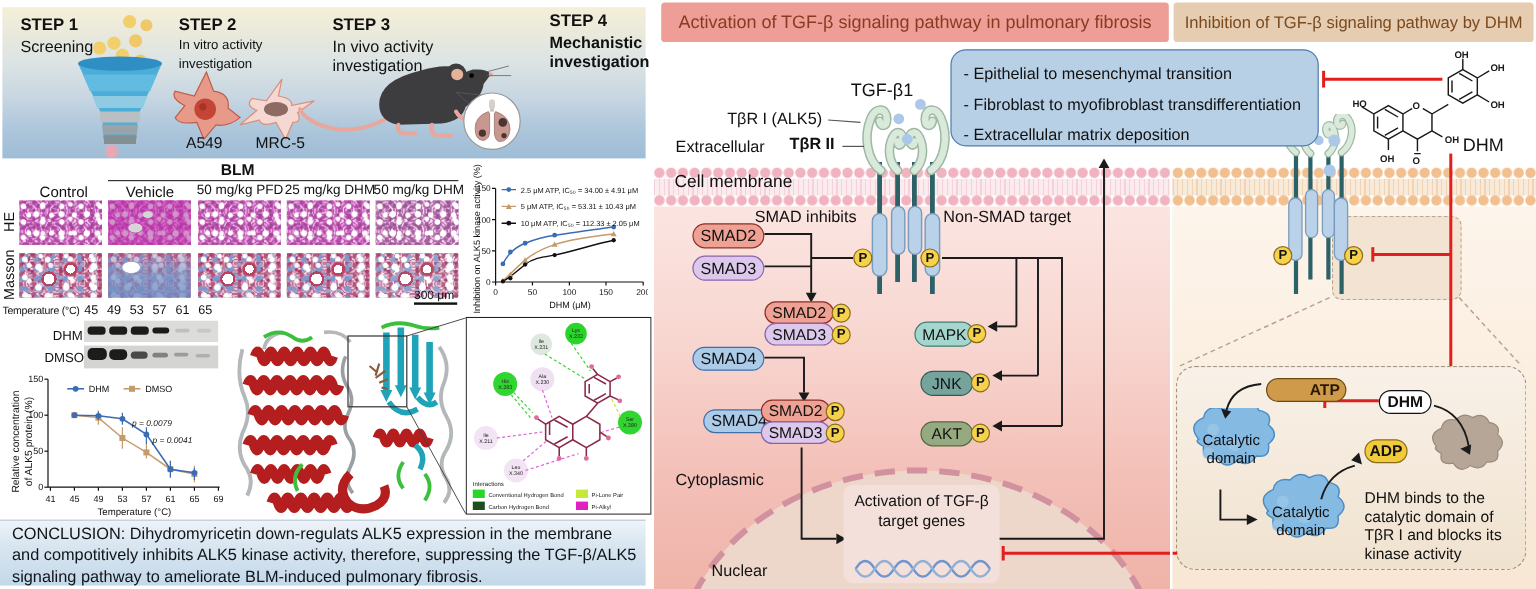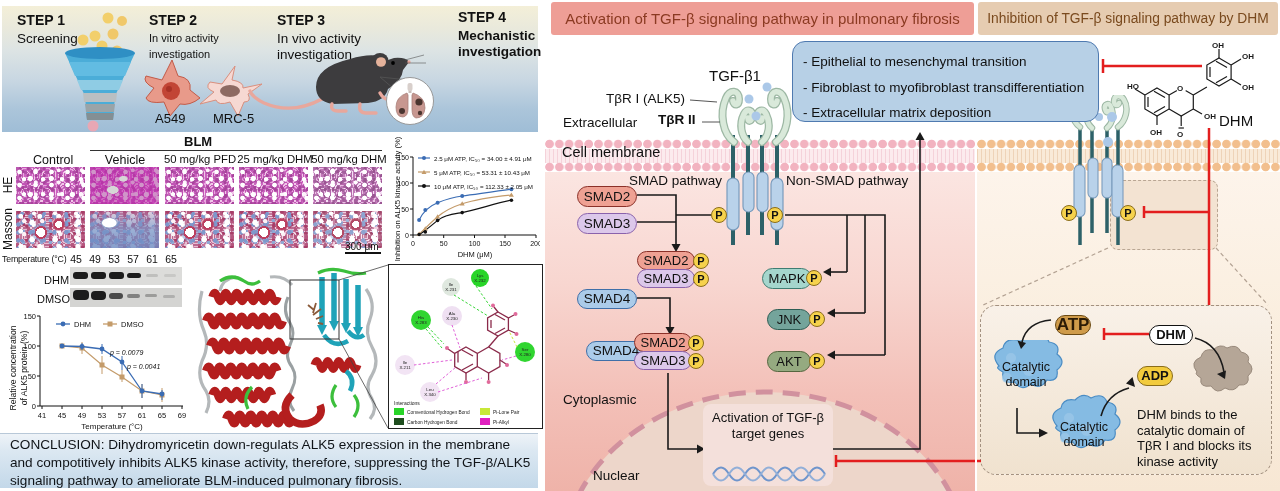--- a/index.html
+++ b/index.html
@@ -521,22 +521,22 @@
       <line x1="291" y1="455" x2="291" y2="467"></line>
       <line x1="291" y1="461" x2="430" y2="461"></line>
     </g>
   </svg>
 
   <div class="abs" style="left:17px;top:144px;font-size:14.5px;color:#111;">Cell membrane</div>
   <div class="abs" style="left:18px;top:115px;font-size:13.5px;color:#111;">Extracellular</div>
   <div class="abs" style="left:61px;top:91px;font-size:13.5px;color:#111;">TβR I (ALK5)</div>
   <div class="abs" style="left:113px;top:112px;font-size:13.5px;color:#111;font-weight:bold;">TβR II</div>
   <div class="abs" style="left:164px;top:67px;font-size:15px;color:#111;">TGF-β1</div>
-  <div class="abs" style="left:84px;top:173px;font-size:13.5px;color:#111;">SMAD pathway</div>
-  <div class="abs" style="left:241px;top:173px;font-size:13.5px;color:#111;">Non-SMAD pathway</div>
+  <div class="abs" style="left:84px;top:173px;font-size:13.5px;color:#111;">SMAD inhibits</div>
+  <div class="abs" style="left:241px;top:173px;font-size:13.5px;color:#111;">Non-SMAD target</div>
   <div class="abs" style="left:18px;top:392px;font-size:13.5px;color:#111;">Cytoplasmic</div>
   <div class="abs" style="left:48px;top:468px;font-size:13.5px;color:#111;">Nuclear</div>
   <div class="abs" style="left:158px;top:410px;width:130px;text-align:center;font-size:13px;color:#111;line-height:16px;">Activation of TGF-β<br>target genes</div>
 
   <svg class="abs" style="left:145px;top:95px;" width="60" height="35" viewBox="0 0 60 35">
     <line x1="0" y1="5" x2="27" y2="7" stroke="#555" stroke-width="1"></line>
     <line x1="12" y1="27" x2="30" y2="27" stroke="#555" stroke-width="1"></line>
   </svg>
 
   <div class="oval" style="left:32px;top:186px;width:58px;height:19px;line-height:19px;font-size:13.5px;font-weight:normal;background:#efa193;border:1.6px solid #8b3028;border-radius:11px;">SMAD2</div>
@@ -663,21 +663,21 @@
       <circle cx="26" cy="18" r="5"></circle>
           <circle cx="44" cy="30" r="6"></circle>
           <circle cx="22" cy="38" r="5"></circle>
       <circle cx="84" cy="78" r="5"></circle>
           <circle cx="102" cy="90" r="6"></circle>
           <circle cx="80" cy="98" r="5"></circle>
     </g>
     <path d="M212,28 q-8,-10 4,-15 q2,-9 12,-7 q7,-7 14,-2 q10,-5 14,4 q10,2 7,10 q8,7 0,14 q2,10 -9,9 q-5,8 -14,3 q-8,7 -14,-2 q-12,2 -10,-8 q-7,-4 -4,-6 Z" fill="#b5a697" stroke="#998a7c" stroke-width="1" transform="translate(0,4)"></path>
   </svg>
 
-  <div class="oval" style="left:78px;top:315px;width:34px;height:18px;line-height:18px;font-size:17px;background:#cf9b4a;border:1.6px solid #6b4a14;border-radius:11px;color:#2a1a05;">ATP</div>
+  <div class="oval" style="left:78px;top:315px;width:34px;height:18px;line-height:18px;font-size:13px;background:#cf9b4a;border:1.6px solid #6b4a14;border-radius:11px;color:#2a1a05;padding-left:31px;">ATP</div>
   <div class="oval" style="left:172px;top:325px;width:42px;height:18px;line-height:18px;font-size:13px;background:#fff;border:1.8px solid #111;border-radius:11px;">DHM</div>
   <div class="oval" style="left:160px;top:366px;width:34px;height:18px;line-height:18px;font-size:13px;background:#f2cb3d;border:1.6px solid #8a6d1a;border-radius:11px;">ADP</div>
 
   <svg class="abs" style="left:0;top:300px;" width="303" height="190" viewBox="0 0 303 190">
     <g stroke="#1a1a1a" stroke-width="1.6" fill="none">
       <path d="M74,20 Q50,22 45,42"></path>
       <path d="M40,108 L40,133 L64,133"></path>
       <path d="M124,116 Q130,94 152,88"></path>
       <path d="M218,38 Q242,44 247,72"></path>
     </g>

